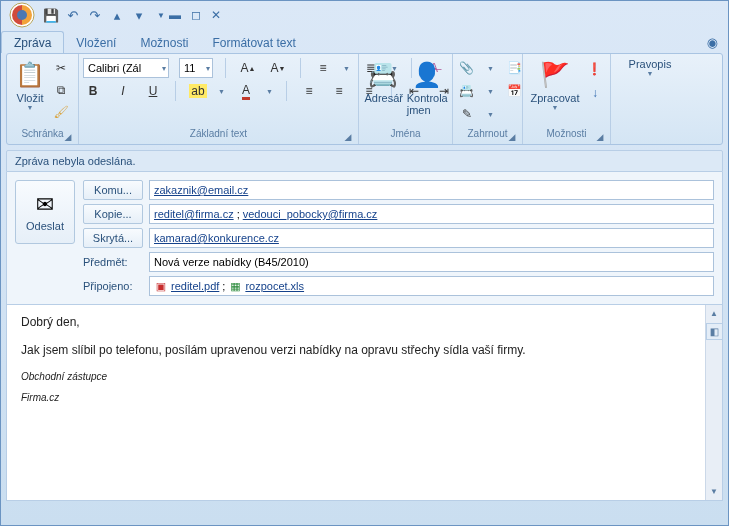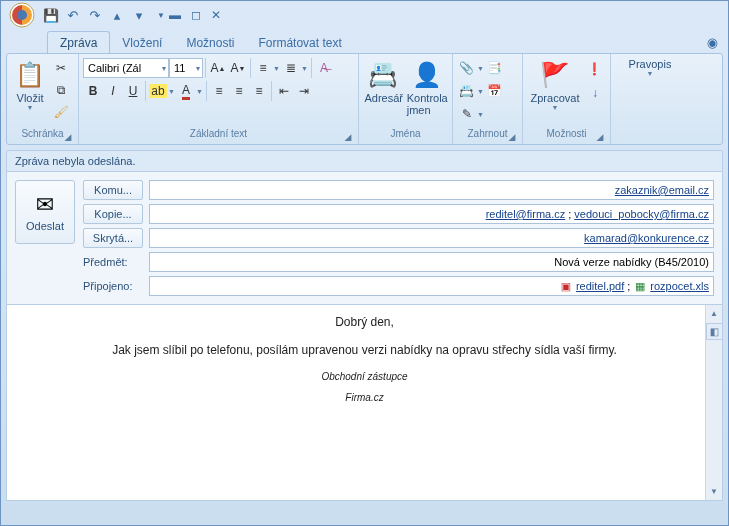--- a/index.html
+++ b/index.html
@@ -9,64 +9,64 @@
 .titlebar { height: 28px; display: flex; align-items: center; padding: 0 4px; }
 .office-btn { width: 34px; height: 26px; display: flex; align-items: center; justify-content: center; }
 .office-btn svg { width: 26px; height: 26px; }
 .qat { display: flex; gap: 6px; margin-left: 4px; }
 .qat .icon { width: 16px; height: 16px; display: flex; align-items: center; justify-content: center; color: #3b6ea5; font-size: 13px; cursor: pointer; }
 .title { flex: 1; text-align: center; font-size: 12px; color: #3b6ea5; }
 .wincontrols { display: flex; gap: 10px; margin-right: 4px; }
 .wincontrols span { color: #3b6ea5; font-size: 12px; cursor: pointer; }
 
 
-.tabs { height: 24px; display: flex; padding-left: 46px; gap: 0; align-items: flex-end; }
+.tabs { height: 24px; display: flex; gap: 0; align-items: flex-end; }
 .tab { font-size: 12px; color: #3b6ea5; padding: 4px 12px 3px; cursor: pointer; }
 .tab.active { background: #dceaf7; border: 1px solid #a9c4e2; border-bottom: none; border-radius: 3px 3px 0 0; color: #2a517b; }
 .tabs .help { margin-left: auto; margin-right: 10px; color: #3b6ea5; font-size: 13px; padding-bottom: 3px; }
 
 
 .ribbon { height: 92px; margin: 0 5px; background: linear-gradient(#e8f1fa, #d4e5f4); border: 1px solid #a9c4e2; border-radius: 3px; display: flex; }
 .rgroup { border-right: 1px solid #b8cee6; display: flex; flex-direction: column; padding: 2px 4px 0; }
 .rgroup-body { flex: 1; display: flex; align-items: flex-start; gap: 2px; }
 .rgroup-label { height: 16px; font-size: 10px; color: #5a7da3; text-align: center; position: relative; }
 .launcher { position: absolute; right: 0; bottom: 1px; width: 12px; height: 12px; font-size: 9px; color: #5a7da3; cursor: pointer; display: flex; align-items: center; justify-content: center; }
 
 .bigbtn { display: flex; flex-direction: column; align-items: center; width: 44px; padding-top: 2px; cursor: pointer; }
 .bigbtn .glyph { height: 34px; display: flex; align-items: center; justify-content: center; font-size: 24px; }
 .bigbtn .lbl { font-size: 11px; color: #2a517b; line-height: 1.1; }
 
 .col { display: flex; flex-direction: column; gap: 2px; }
-.row { display: flex; gap: 0; align-items: center; }
+.row { display: flex; gap: 10px; align-items: center; }
 .smbtn { width: 20px; height: 20px; display: flex; align-items: center; justify-content: center; cursor: pointer; font-size: 12px; color: #333; }
 .combo { height: 20px; border: 1px solid #abc2db; background: #fff; font-size: 11px; display: flex; align-items: center; padding: 0 12px 0 4px; cursor: pointer; position: relative; }
 .combo::after { content: "▾"; position: absolute; right: 2px; font-size: 8px; color: #5a7da3; }
 .dd { width: 8px; font-size: 7px; color: #5a7da3; cursor: pointer; }
 
 hr.sep { border: none; border-left: 1px solid #b8cee6; height: 62px; margin: 2px 2px 0; }
 
 
 .msgarea { margin: 5px; }
 .banner { font-size: 11px; color: #2a517b; background: #dce9f6; border: 1px solid #b8cee6; padding: 4px 8px; border-radius: 2px 2px 0 0; }
 .header { border: 1px solid #b8cee6; border-top: none; background: #eff5fb; padding: 8px; display: flex; gap: 8px; }
 .sendbtn { width: 60px; height: 64px; border: 1px solid #b1c8df; background: linear-gradient(#f8fbfe,#e6eff8); border-radius: 3px; display: flex; flex-direction: column; align-items: center; justify-content: center; cursor: pointer; }
 .sendbtn .env { font-size: 22px; }
 .sendbtn .lbl { font-size: 11px; color: #2a517b; margin-top: 2px; }
 .fields { flex: 1; display: flex; flex-direction: column; gap: 4px; }
 .fieldrow { display: flex; align-items: center; gap: 6px; }
 .fieldbtn { width: 60px; height: 20px; border: 1px solid #b1c8df; background: linear-gradient(#f8fbfe,#e6eff8); border-radius: 2px; font-size: 11px; color: #2a517b; text-align: center; line-height: 18px; cursor: pointer; }
 .fieldlabel { width: 60px; font-size: 11px; color: #2a517b; text-align: left; padding-right: 4px; }
-.fieldinput { flex: 1; height: 20px; border: 1px solid #abc2db; background: #fff; font-size: 11px; padding: 0 4px; display: flex; align-items: center; gap: 3px; justify-content: flex-end; }
+.fieldinput { flex: 1; height: 20px; border: 1px solid #abc2db; background: #fff; font-size: 11px; padding: 0 4px; display: flex; align-items: center; gap: 3px; }
 .fieldinput a { color: #15428b; text-decoration: underline; }
 .fieldinput .attfile { color: #15428b; text-decoration: underline; }
 .atticon { width: 14px; height: 14px; display: inline-flex; align-items: center; justify-content: center; font-size: 11px; }
 .pdf { color: #c72c2c; } .xls { color: #2a8a3a; }
 
 .bodywrap { border: 1px solid #b8cee6; border-top: none; background: #fff; height: 196px; padding: 10px 14px; position: relative; font-size: 12px; color: #222; }
-.bodywrap p { margin-bottom: 14px; text-align: center; }
+.bodywrap p { margin-bottom: 14px; }
 .sig { font-size: 10px; font-style: italic; margin: 4px 0; }
 .cursor { display: inline-block; border-right: 1px solid #000; height: 13px; vertical-align: text-bottom; }
 .scrollbar { position: absolute; right: 0; top: 0; bottom: 0; width: 17px; background: #e8eef6; border-left: 1px solid #cbd8e8; }
 .scrollbar .arr { height: 17px; display: flex; align-items: center; justify-content: center; font-size: 8px; color: #5a7da3; cursor: pointer; }
 .scrollbar .track { position: absolute; top: 17px; bottom: 17px; left: 0; right: 0; }
 .sidetool { position: absolute; right: -1px; top: 18px; width: 17px; height: 17px; background: #e4edf7; border: 1px solid #b8cee6; font-size: 10px; display: flex; align-items: center; justify-content: center; color: #5a7da3; cursor: pointer; }
 </style>
 </head>
 <body>
 

